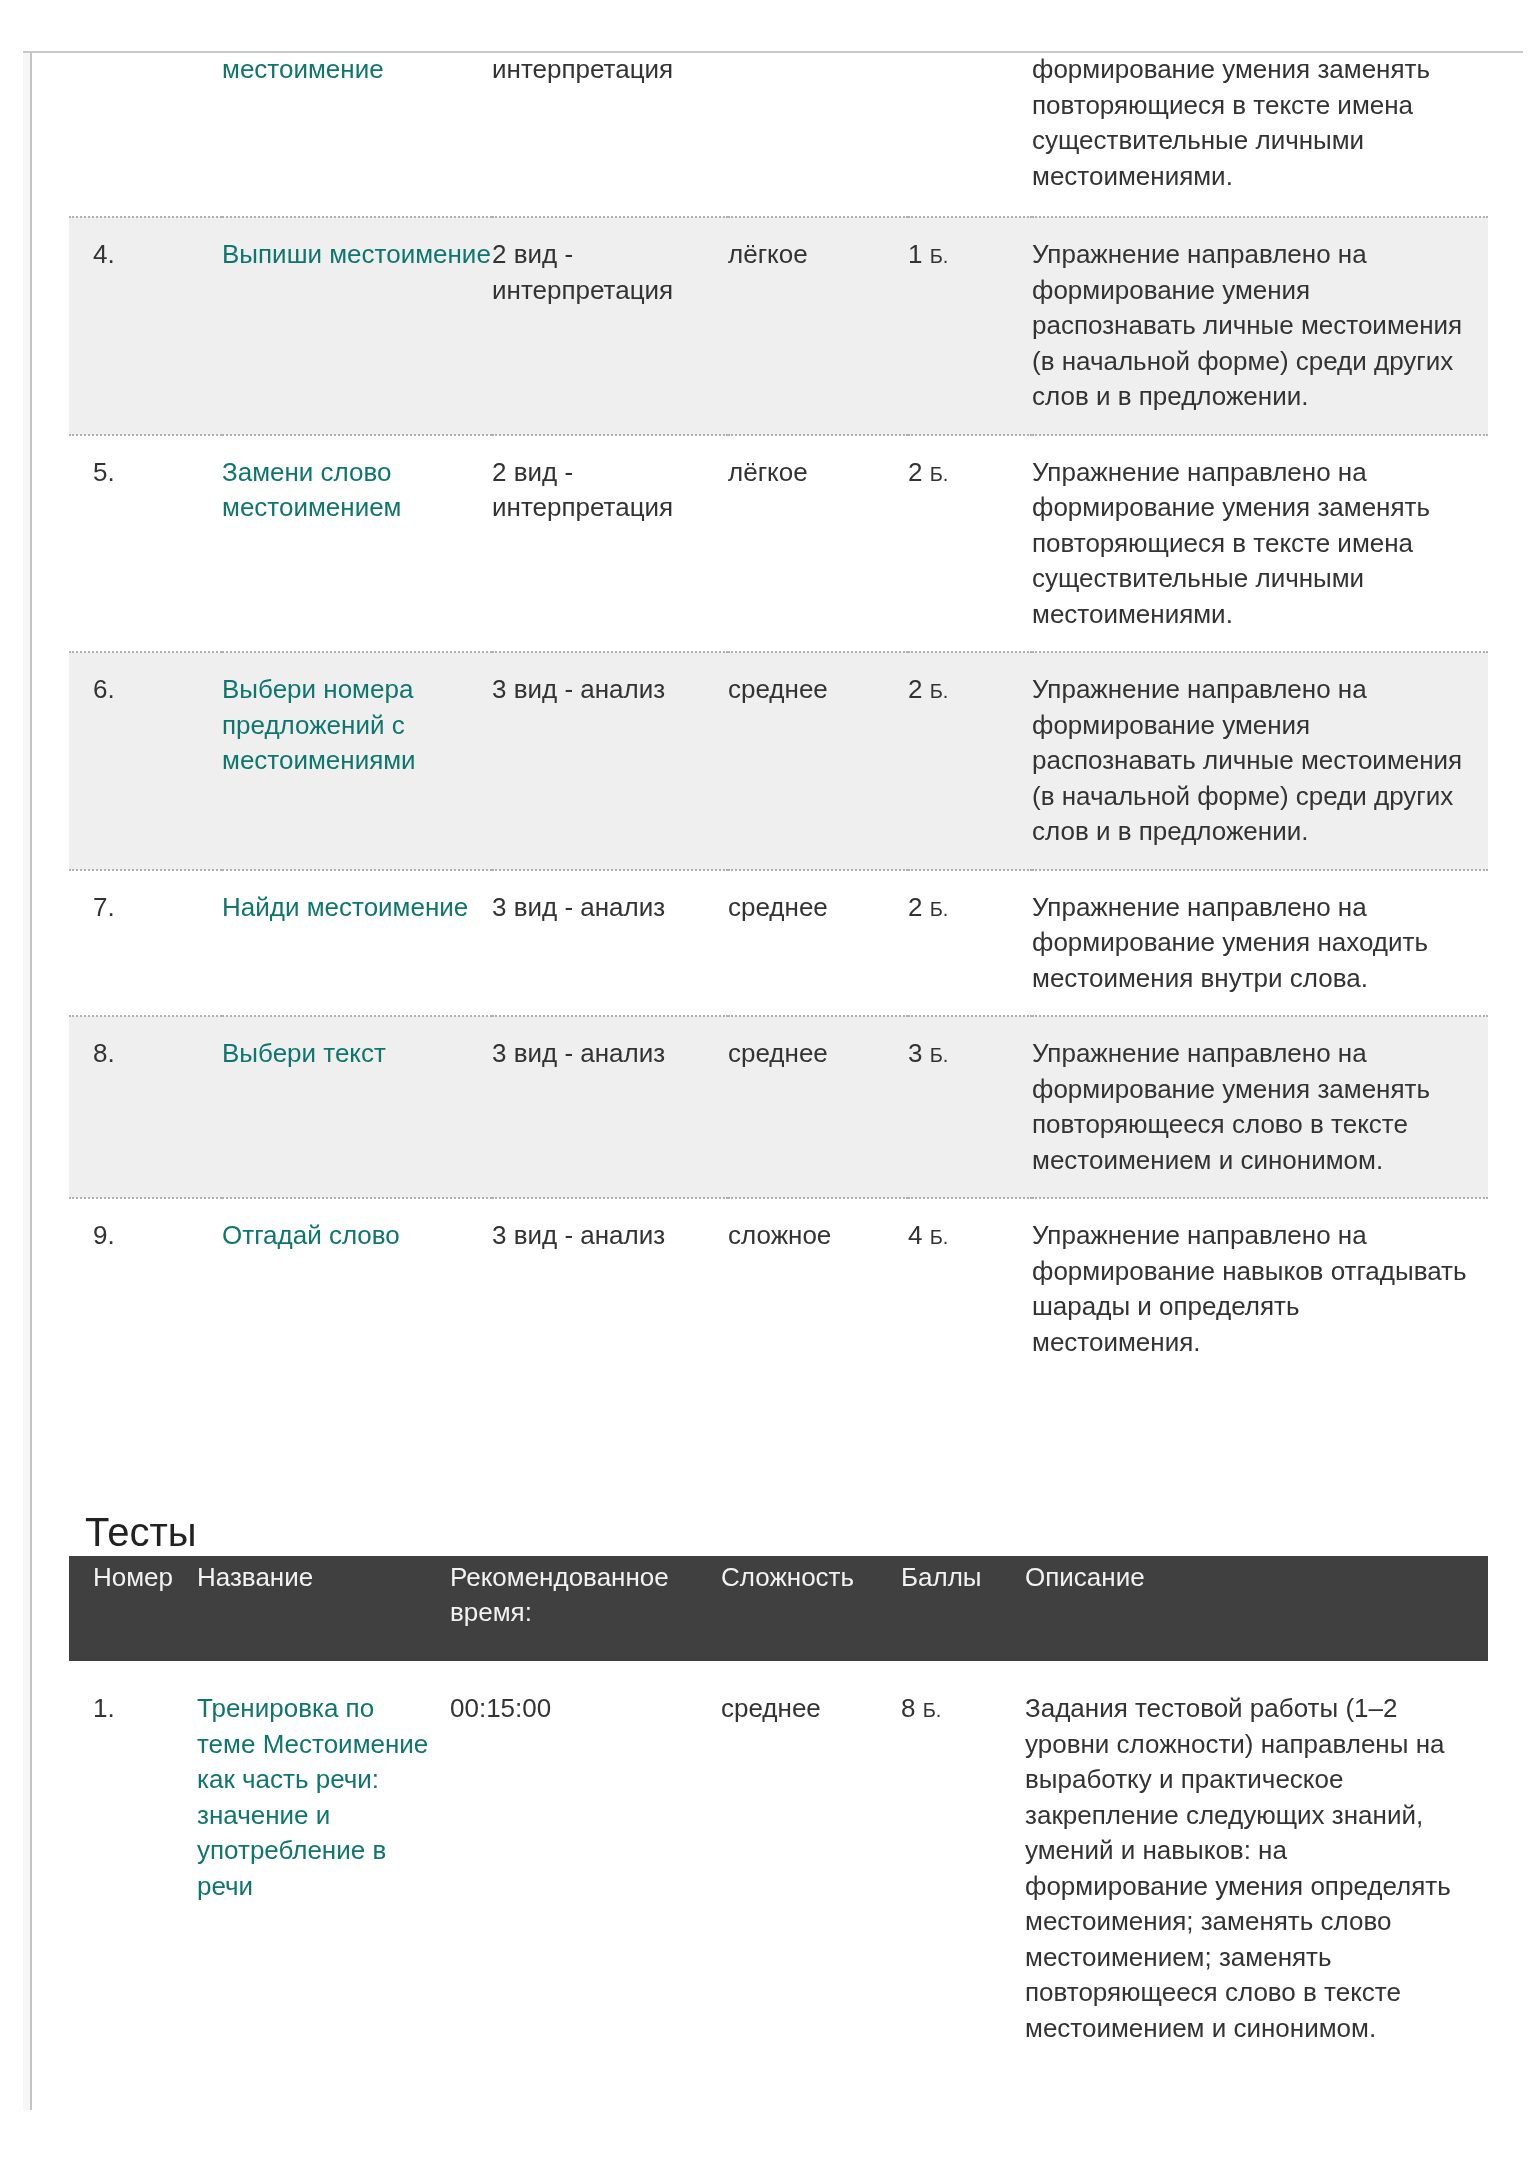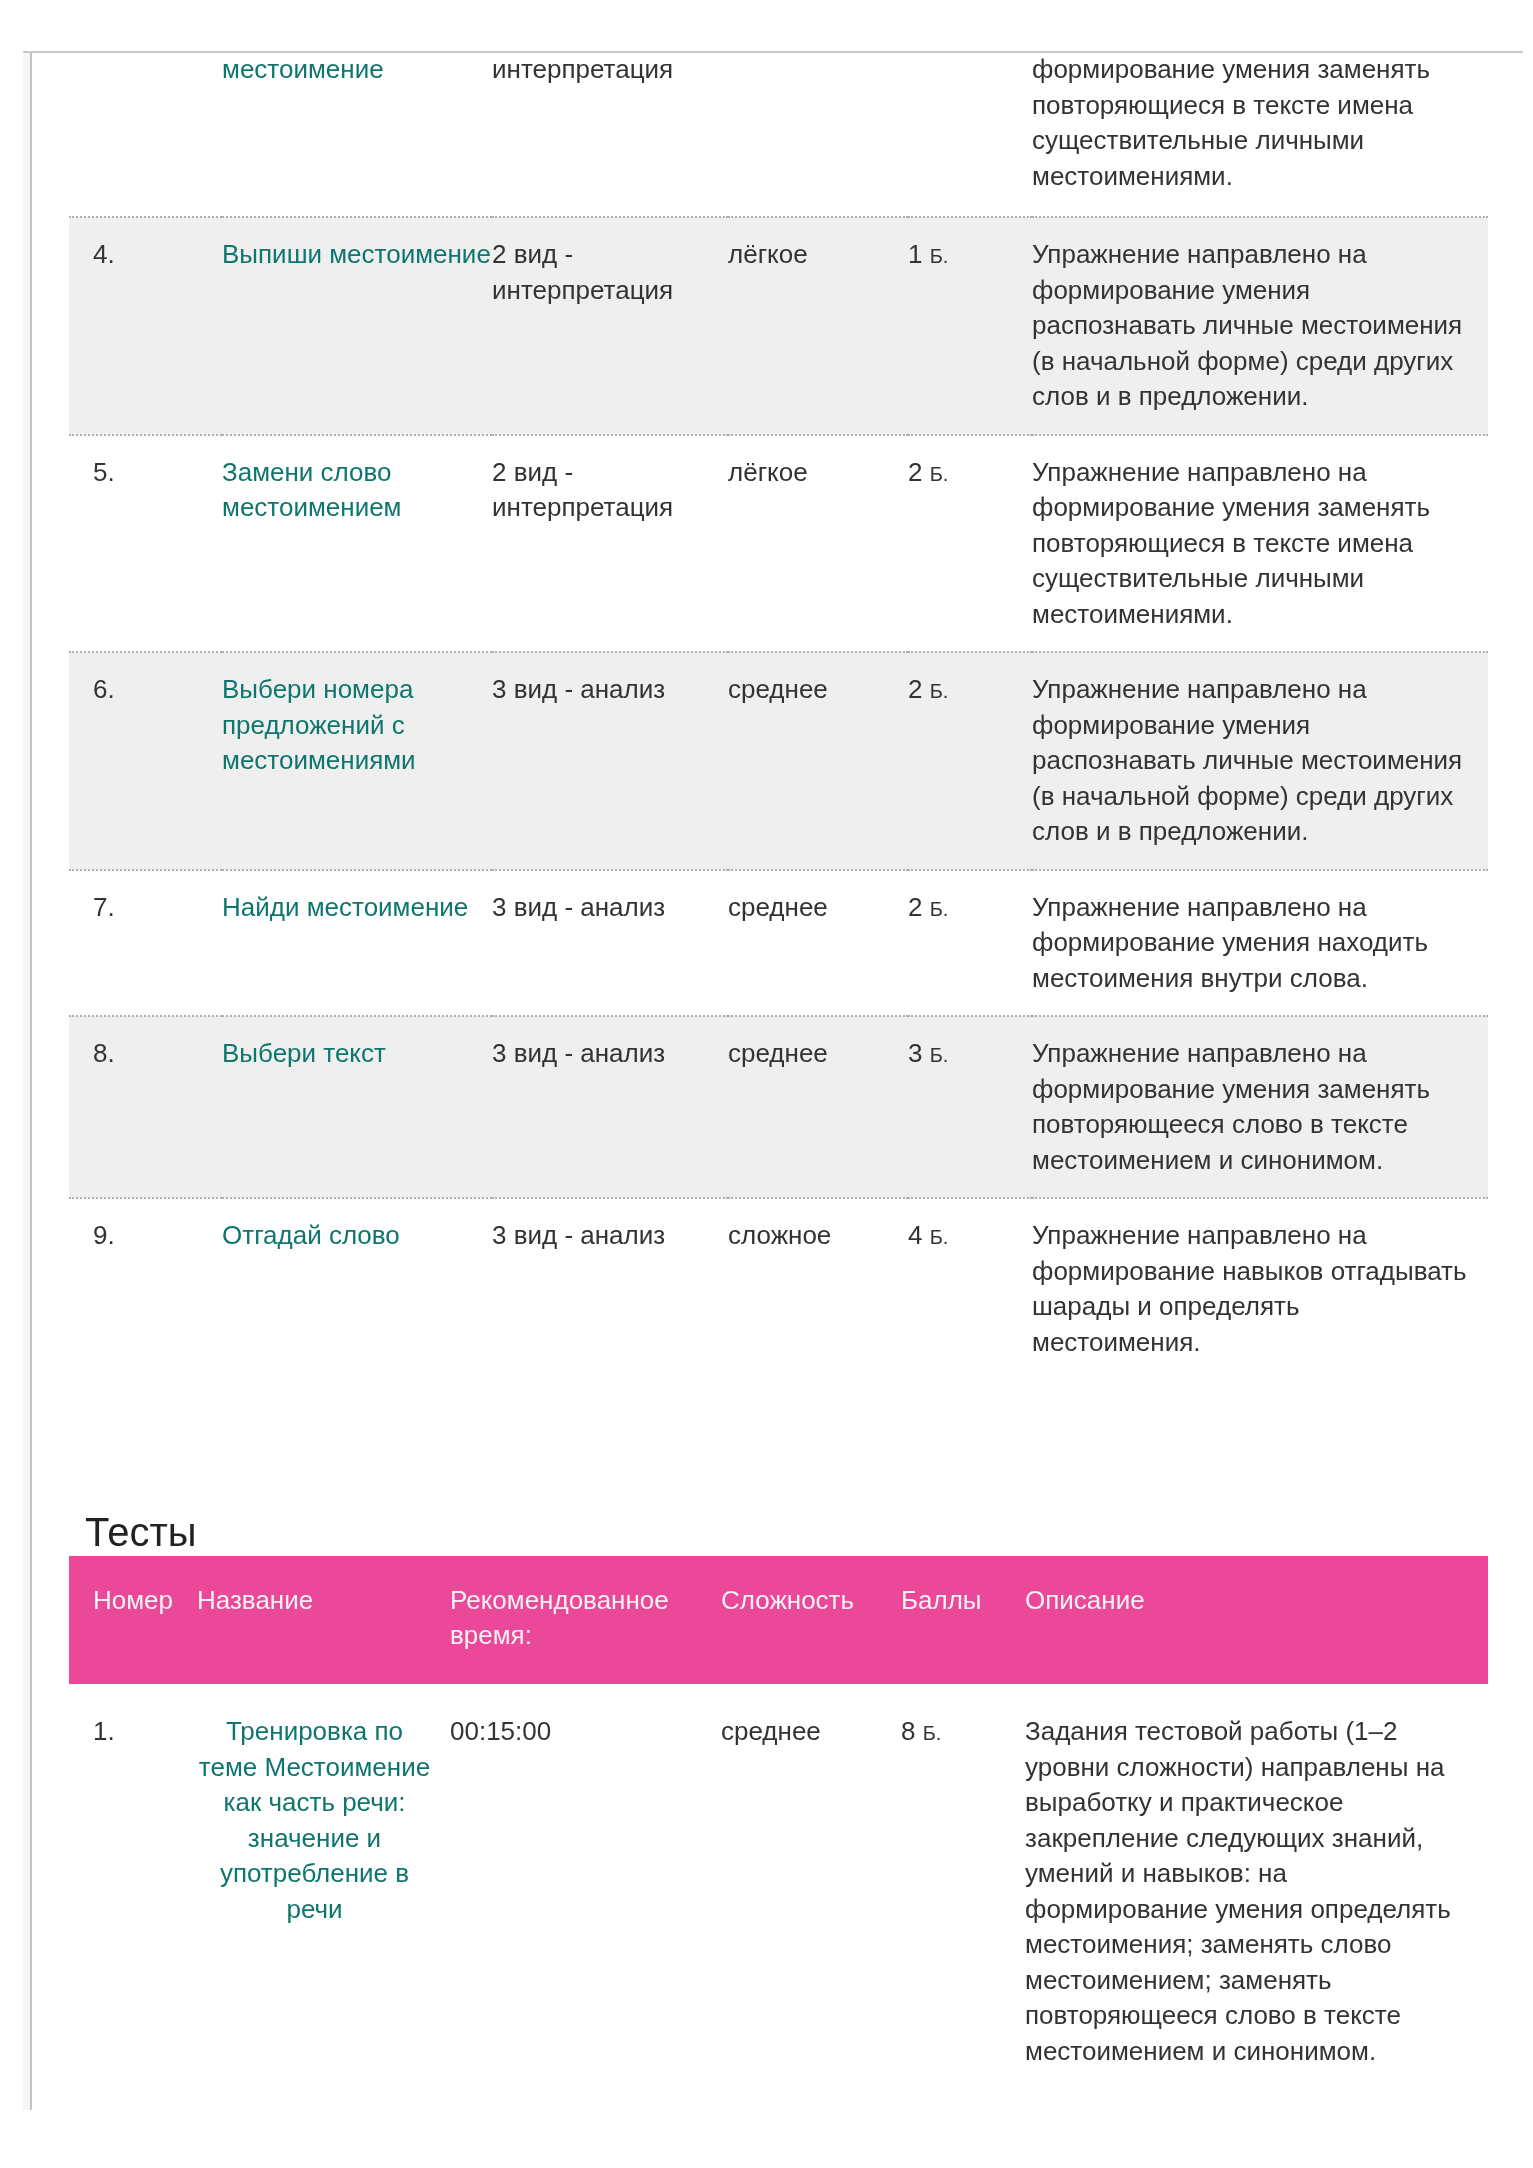--- a/index.html
+++ b/index.html
@@ -100,34 +100,34 @@
     left: 0;
     top: 1556px;
   }
   .test-table col.t-num { width: 128px; }
   .test-table col.t-name { width: 253px; }
   .test-table col.t-time { width: 271px; }
   .test-table col.t-diff { width: 180px; }
   .test-table col.t-pts { width: 124px; }
   .test-table col.t-desc { width: 463px; }
   .test-table thead th {
-    background: #ec4899;
+    background: #404040;
     color: #f2f2f2;
-    padding-top: 27px;
+    padding-top: 4px;
     padding-bottom: 31px;
     font-size: 26px;
     line-height: 35px;
   }
   .test-table thead th:first-child { padding-left: 24px; }
   .test-table thead th.h-time { padding-right: 20px; }
   .test-table tbody td {
     padding-top: 30px;
   }
   .test-table tbody td:first-child { padding-left: 24px; }
-  .test-table tbody td.name { padding-right: 18px; text-align: center; }
+  .test-table tbody td.name { padding-right: 18px; }
   .test-table tbody td.desc { padding-right: 20px; }
 </style>
 </head>
 <body>
 
 <div class="frame-left-shadow"></div>
 <div class="frame-top"></div>
 <div class="frame-left"></div>
 
 <div class="content">

